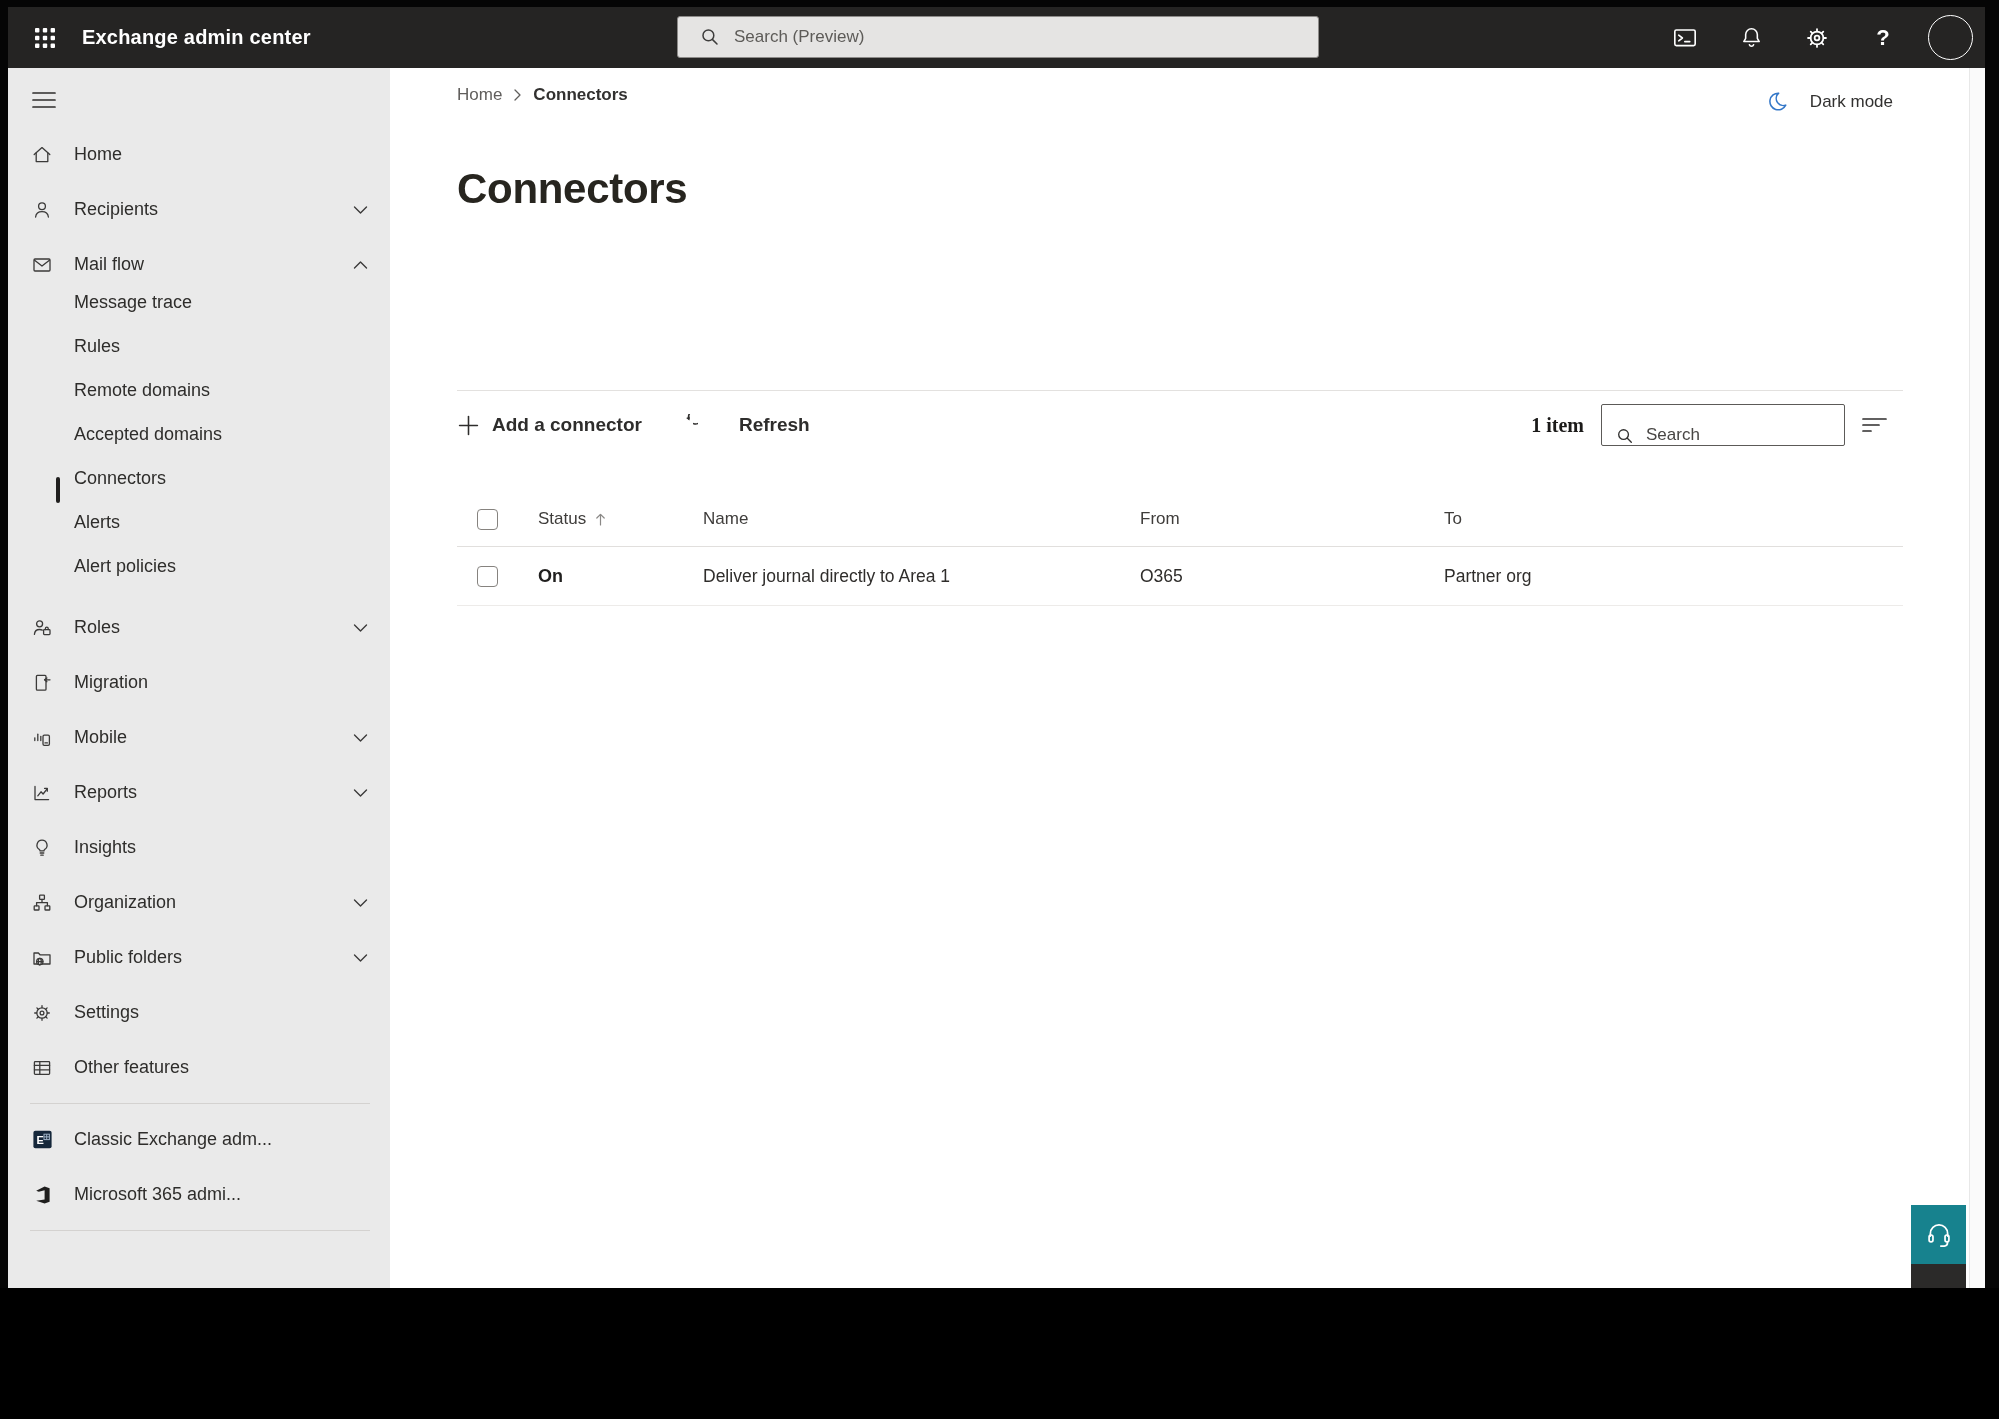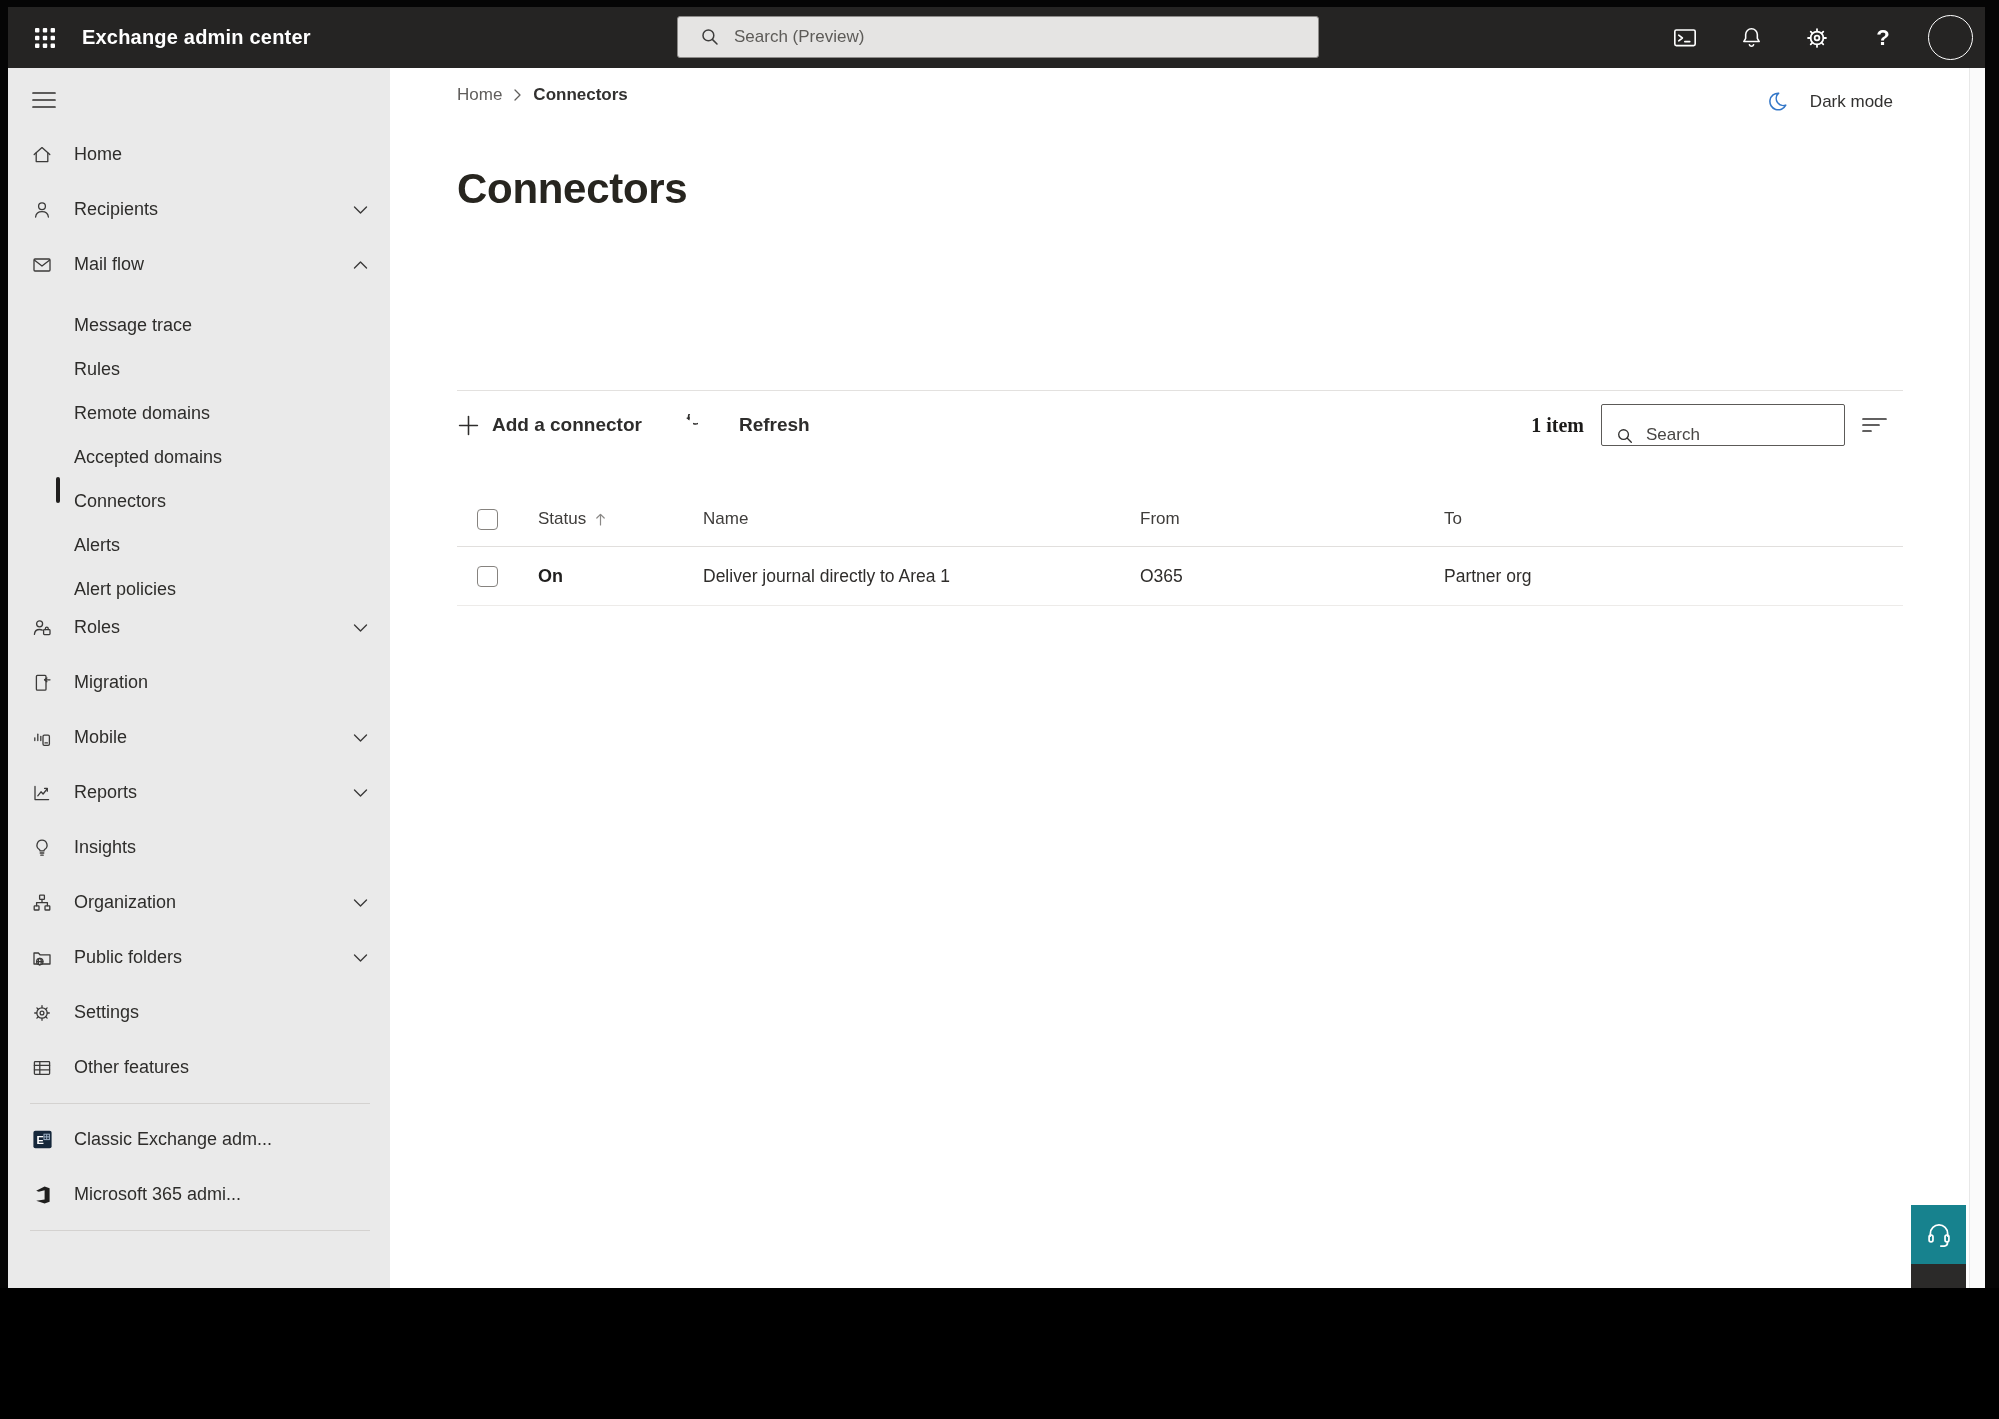--- a/index.html
+++ b/index.html
@@ -18,21 +18,21 @@
   .tb-icon{width:30px;height:30px;display:flex;align-items:center;justify-content:center;cursor:pointer;}
   .qmark{color:#fff;font-size:22px;font-weight:600;}
   .avatar{width:45px;height:45px;border:1.6px solid #fff;border-radius:50%;background:transparent;cursor:pointer;}
 
   
   .sidebar{position:absolute;left:0;top:61px;width:382px;height:1338px;background:#eaeaea;overflow:hidden;}
   .hamburger{position:absolute;left:22px;top:20px;width:28px;height:24px;display:flex;align-items:center;justify-content:center;cursor:pointer;}
   .nav{position:absolute;left:0;top:59px;right:0;}
   .nav-item{position:relative;height:55px;display:flex;align-items:center;padding-left:22px;font-size:18px;color:#2e2d2b;cursor:pointer;}
   .nav-item .ic{width:24px;height:24px;display:flex;align-items:center;justify-content:center;margin-right:20px;flex:none;}
-  .nav-sub{position:relative;height:44px;display:flex;align-items:flex-end;padding-left:66px;font-size:18px;color:#2e2d2b;cursor:pointer;}
+  .nav-sub{position:relative;height:44px;display:flex;align-items:flex-start;padding-left:66px;font-size:18px;color:#2e2d2b;cursor:pointer;}
   .nav-sub.selected::before{content:'';position:absolute;left:48px;top:50%;transform:translateY(-50%);width:4px;height:26px;border-radius:2px;background:#201f1e;}
   .chev{position:absolute;right:22px;top:50%;transform:translateY(-50%);display:flex;}
   .nav-divider{height:1px;background:#d4d2d0;margin:8px 20px 8px 22px;}
   .ol{fill:none;stroke:#3b3a39;stroke-width:1.3;stroke-linecap:round;stroke-linejoin:round;}
 
   
   .content{position:absolute;left:382px;top:61px;width:1579px;height:1338px;background:#fff;}
   .crumbs{position:absolute;left:67px;top:17px;display:flex;align-items:center;gap:11px;font-size:17px;}
   .crumb-home{color:#605e5c;cursor:pointer;}
   .crumb-cur{color:#323130;font-weight:600;}

